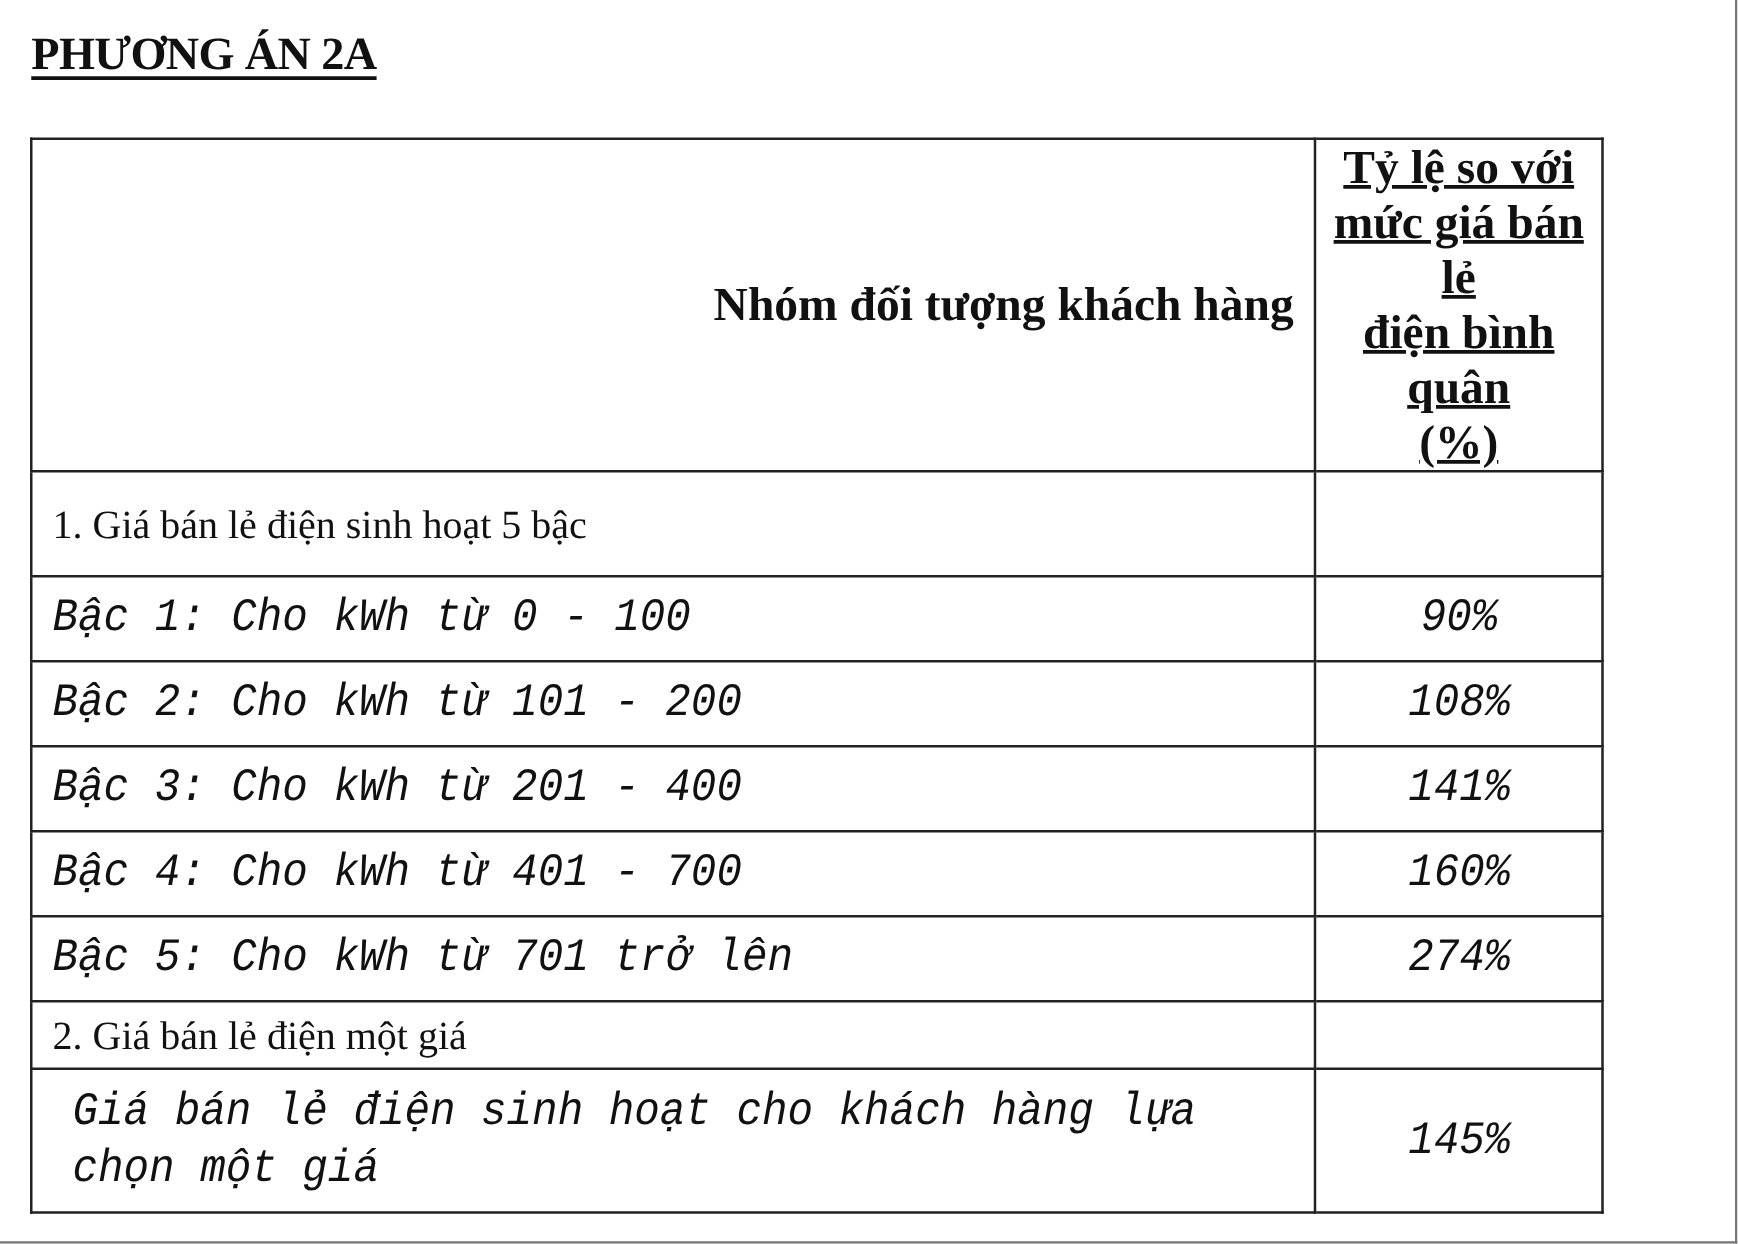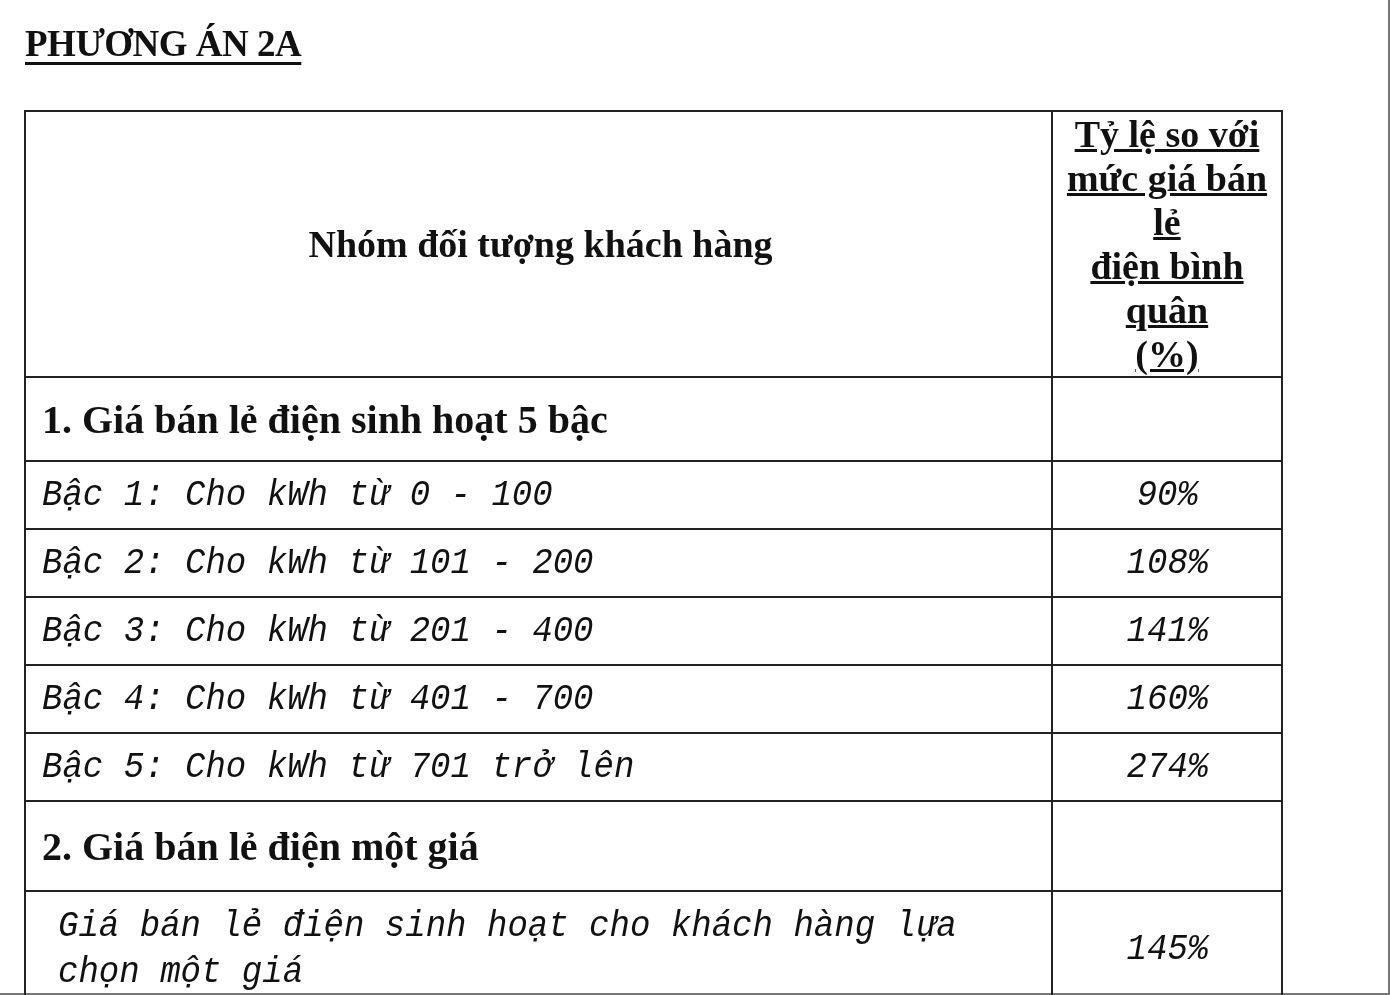--- a/index.html
+++ b/index.html
@@ -17,26 +17,26 @@
     text-decoration-thickness: 3px; text-underline-offset: 6px; letter-spacing: -0.5px;
   }
   table {
     position: absolute; left: 24px; top: 110px;
     border-collapse: collapse; width: 1259px;
     border: 2px solid #222;
   }
   td, th { border: 2px solid #222; padding: 0 16px; vertical-align: middle; }
   col.c1 { width: 929px; }
   col.c2 { width: 330px; }
-  .hdr th { font-weight: bold; font-size: 38px; text-align: center; line-height: 1.0; padding-left: 20px; }
+  .hdr th { font-weight: bold; font-size: 38px; text-align: right; line-height: 1.0; padding-left: 20px; }
   .hdr th.r { text-align: center; line-height: 44px; padding: 0 10px; text-decoration: underline; }
   .hdr { height: 232px; }
-  .sec td { font-weight: bold; font-size: 40px; }
+  .sec td { font-weight: normal; font-size: 32px; }
   .sec1 { height: 84px; }
-  .sec2 { height: 90px; }
+  .sec2 { height: 54px; }
   .row td { font-style: italic; font-size: 37px; font-family: Liberation Mono, monospace; }
   .row td.v { text-align: center; }
   .row { height: 68px; }
   .last { height: 115px; }
   .last td.l { line-height: 46px; padding-left: 32px; }
   .it { font-style: italic; transform: scaleX(0.92); transform-origin: left center; display: inline-block; white-space: nowrap; }
   .itc { font-style: italic; transform: scaleX(0.92); display: inline-block; }
 </style>
 </head>
 <body>

